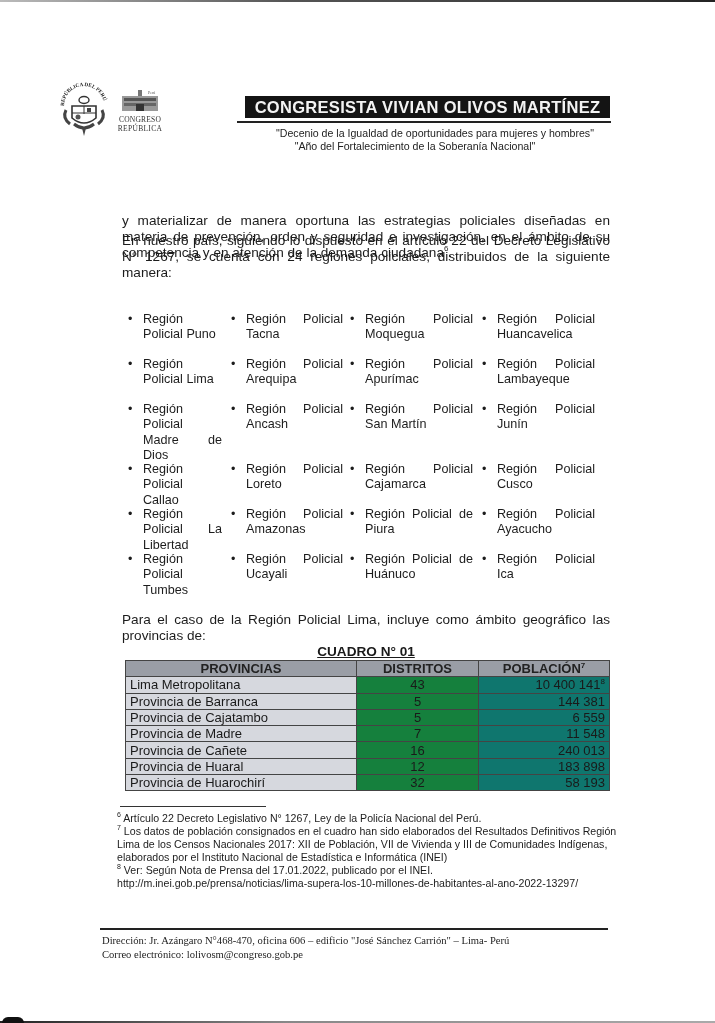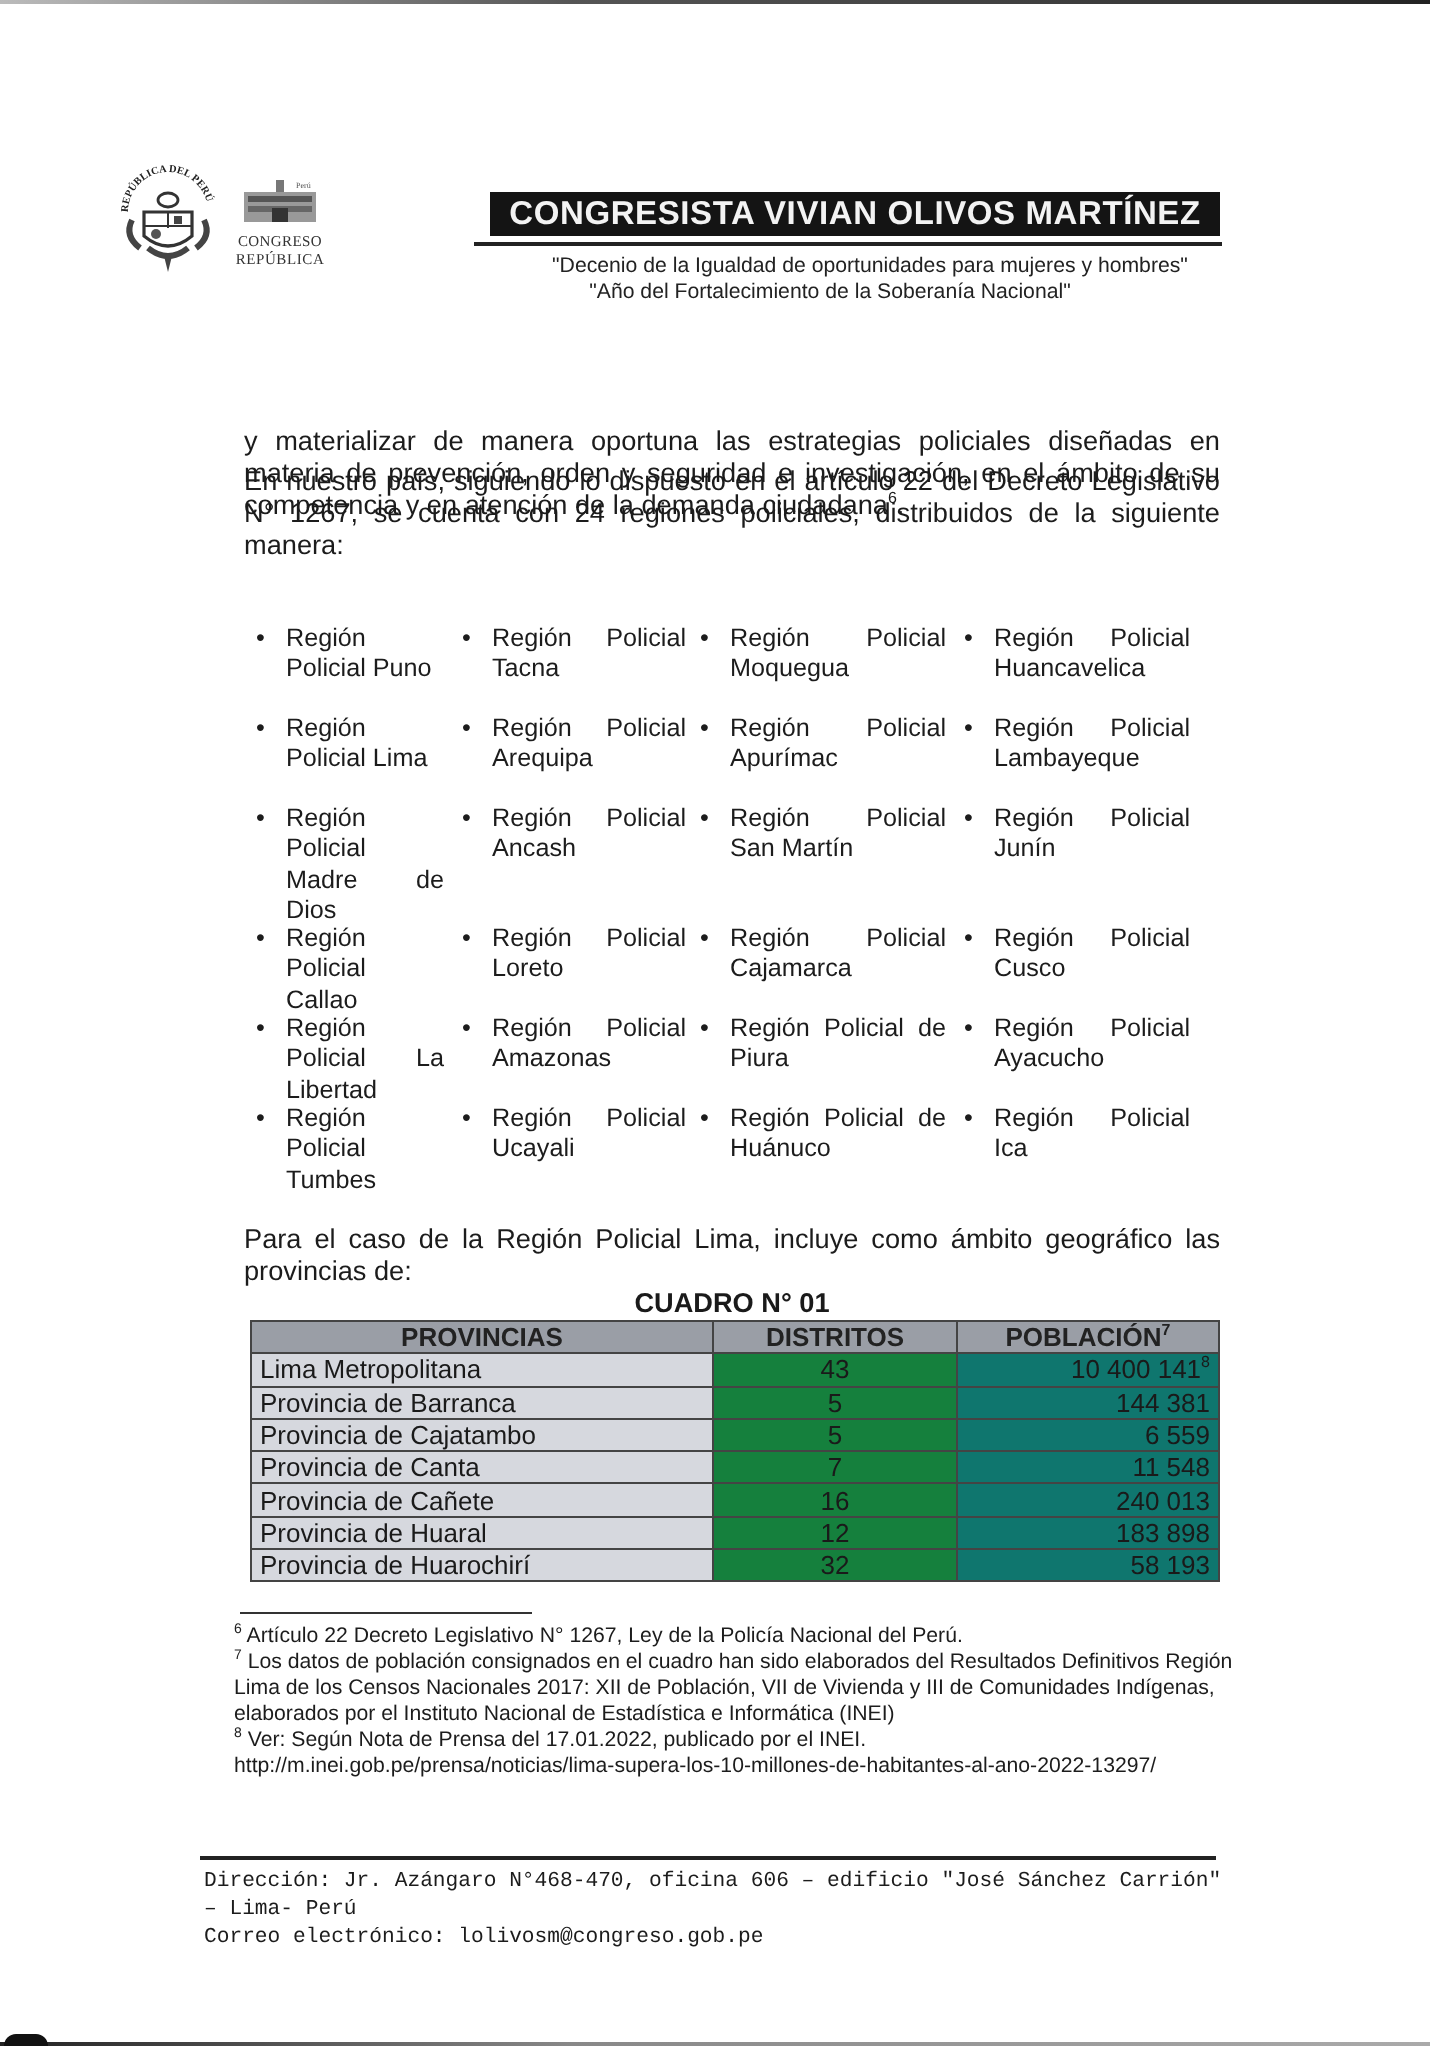--- a/index.html
+++ b/index.html
@@ -32,37 +32,37 @@
   .region { position: absolute; font-size: 12.6px; line-height: 15.3px; color: #1c1c1c; }
   .region .bullet { position: absolute; left: -15px; top: 0; }
   .region .txt { display: block; text-align: justify; text-align-last: left; }
   .c1 { left: 143px; width: 79px; }
   .c2 { left: 246px; width: 97px; }
   .c3 { left: 365px; width: 108px; }
   .c4 { left: 497px; width: 98px; }
 
   
   .cuadro-title { position: absolute; top: 644px; left: 122px; width: 488px; text-align: center; font-size: 13.6px; font-weight: bold; }
-  .cuadro-title span { }
+  .cuadro-title span { text-decoration: underline; }
   table.cuadro { position: absolute; left: 125px; top: 660px; width: 485px; border-collapse: collapse; font-size: 13px; }
   table.cuadro td, table.cuadro th { border: 1px solid #444; padding: 0 4px; height: 15.3px; line-height: 15px; }
   table.cuadro th { background: #9a9ea6; font-weight: bold; color: #222; text-align: center; margin-left: 24px; }
   table.cuadro td.prov { background: #d6d8de; width: 222px; }
   table.cuadro td.dist { text-align: center; width: 113px; background: #15803d; }
   table.cuadro td.pob { text-align: right; background: #0f766e; }
 
   
   .fn-rule { position: absolute; left: 120px; top: 806px; width: 146px; height: 1px; background: #333; }
   .footnotes { position: absolute; left: 117px; top: 812px; width: 500px; font-size: 10.6px; line-height: 13px; color: #1c1c1c; }
   .footnotes .fn { text-indent: 0; }
   .footnotes sup { font-size: 7px; }
 
   
   .footer-rule { position: absolute; left: 100px; top: 928px; width: 508px; height: 2px; background: #222; }
-  .footer { position: absolute; left: 102px; top: 934px; width: 520px; font-family: Liberation Mono, monospace; font-size: 10.6px; line-height: 14px; color: #1c1c1c; }
+  .footer { position: absolute; left: 102px; top: 934px; width: 520px; font-family: Liberation Serif, serif; font-size: 10.6px; line-height: 14px; color: #1c1c1c; }
 </style>
 </head>
 <body>
 
 <div class="scan-top"></div>
 
 <div class="shield">
   <svg width="52" height="58" viewBox="0 0 52 58">
     <path id="arc" d="M6,26 A20,20 0 0 1 46,26" fill="none"></path>
     <text font-size="5.2" font-family="Liberation Serif, serif" font-weight="bold" fill="#222"><textPath href="#arc">REPÚBLICA DEL PERÚ</textPath></text>
@@ -220,21 +220,21 @@
         <td class="prov">Provincia de Barranca</td>
         <td class="dist">5</td>
         <td class="pob"><span>144 381</span></td>
       </tr>
       <tr>
         <td class="prov">Provincia de Cajatambo</td>
         <td class="dist">5</td>
         <td class="pob"><span>6 559</span></td>
       </tr>
       <tr>
-        <td class="prov">Provincia de Canta</td>
+        <td class="prov">Provincia de Madre</td>
         <td class="dist">7</td>
         <td class="pob"><span>11 548</span></td>
       </tr>
       <tr>
         <td class="prov">Provincia de Cañete</td>
         <td class="dist">16</td>
         <td class="pob"><span>240 013</span></td>
       </tr>
       <tr>
         <td class="prov">Provincia de Huaral</td>

